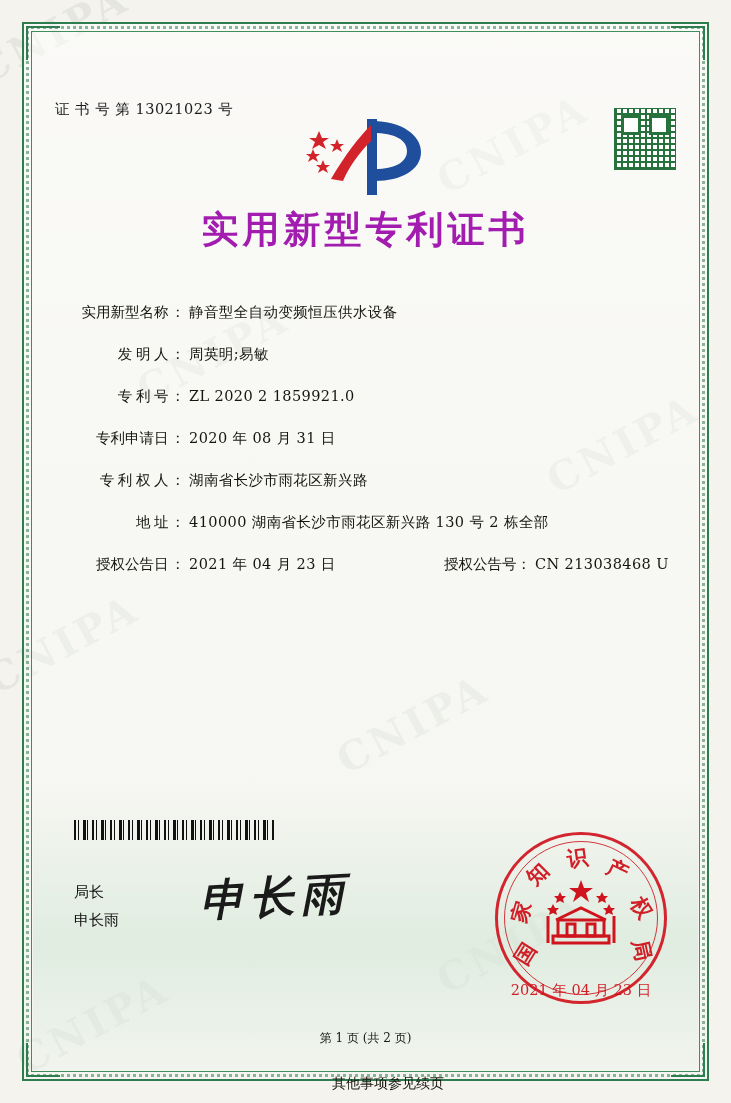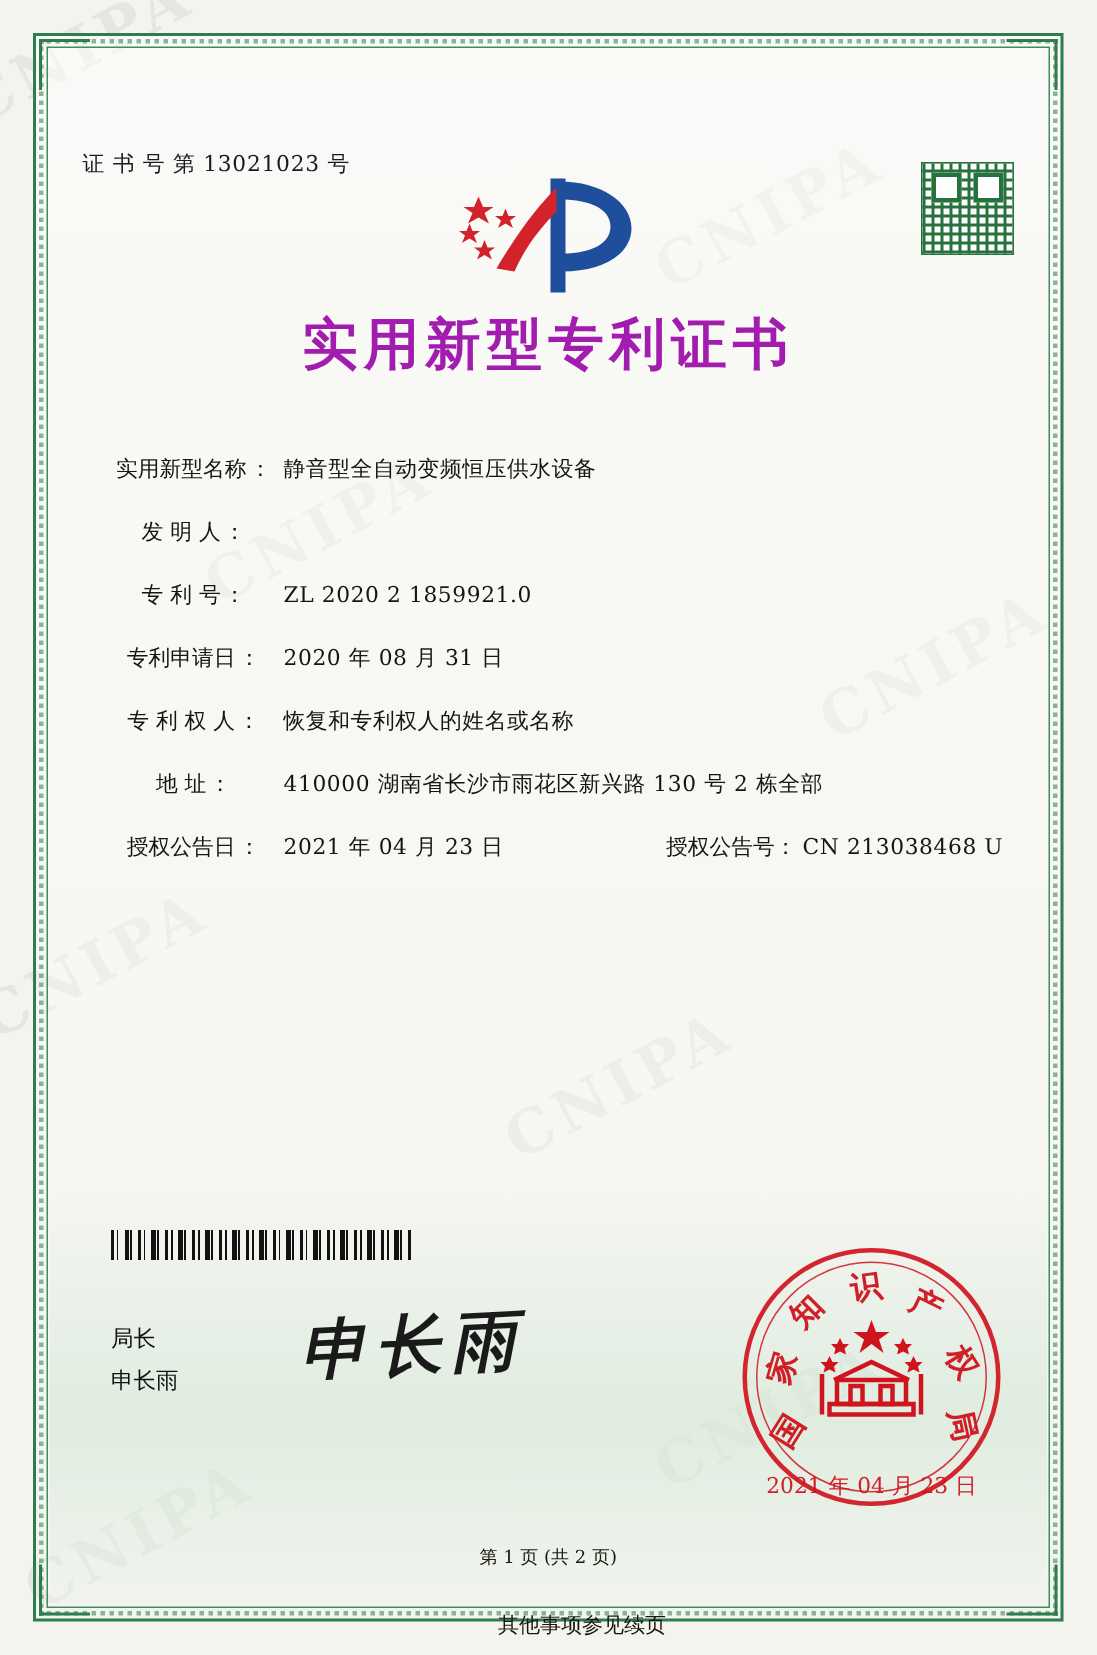--- a/index.html
+++ b/index.html
@@ -148,22 +148,23 @@
   .frow {
     display: flex;
     align-items: baseline;
     margin-bottom: 23px;
     padding-left: 18px;
   }
   .flabel {
     width: 112px;
     flex: 0 0 112px;
     display: flex;
-    justify-content: center;
+    justify-content: flex-end;
     white-space: nowrap;
+    font-family: Liberation Serif, serif;
   }
   .flabel .colon { margin-left: 2px; }
   .fvalue { flex: 1; padding-left: 4px; letter-spacing: 0.4px; }
   .frow.dual .fvalue { flex: 0 0 auto; min-width: 210px; }
   .frow.dual .flabel2 {
     flex: 0 0 110px;
     display: flex;
     justify-content: flex-end;
     white-space: nowrap;
     margin-left: 26px;
@@ -342,20 +343,21 @@
             <span class="colon">：</span>
         </span>
         <span class="fvalue">静音型全自动变频恒压供水设备</span>
       </div>
 
       <div class="frow">
         <span class="flabel">
           <span>发 明 人</span>
             <span class="colon">：</span>
         </span>
+        <span class="fvalue">周英明;易敏</span>
       </div>
 
       <div class="frow">
         <span class="flabel">
           <span>专 利 号</span>
             <span class="colon">：</span>
         </span>
         <span class="fvalue">ZL 2020 2 1859921.0</span>
       </div>
 
@@ -365,21 +367,21 @@
             <span class="colon">：</span>
         </span>
         <span class="fvalue">2020 年 08 月 31 日</span>
       </div>
 
       <div class="frow">
         <span class="flabel">
           <span>专 利 权 人</span>
             <span class="colon">：</span>
         </span>
-        <span class="fvalue">恢复和专利权人的姓名或名称</span>
+        <span class="fvalue">湖南省长沙市雨花区新兴路</span>
       </div>
 
       <div class="frow">
         <span class="flabel">
           <span>地 址</span>
             <span class="colon">：</span>
         </span>
         <span class="fvalue">410000 湖南省长沙市雨花区新兴路 130 号 2 栋全部</span>
       </div>
 

